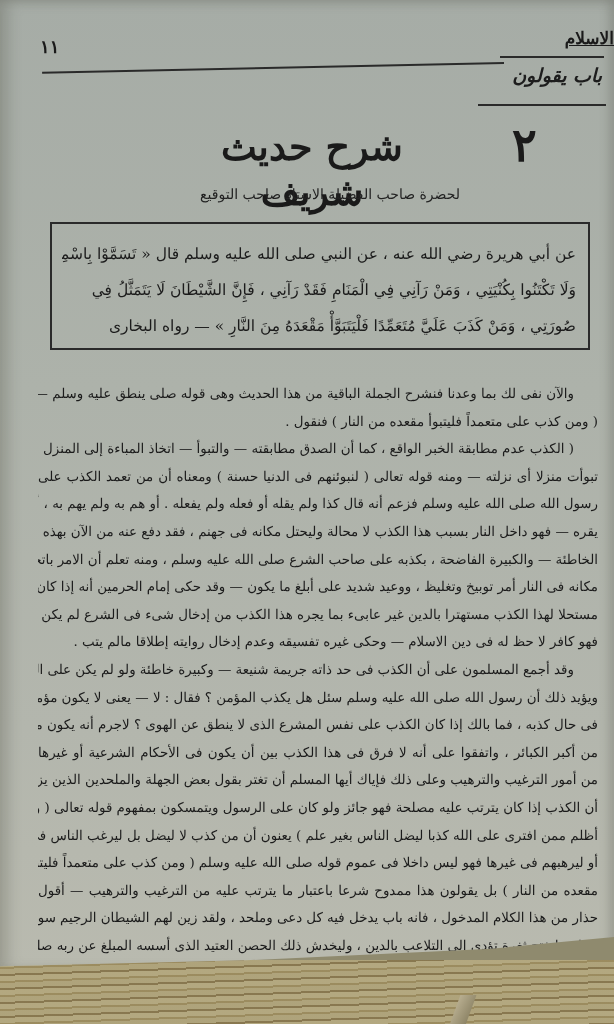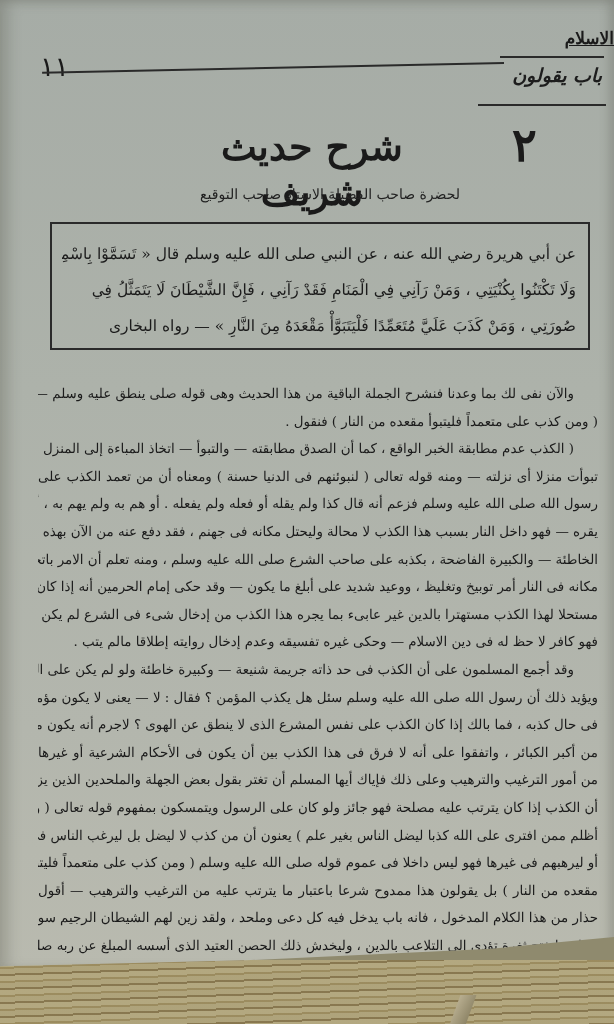--- a/index.html
+++ b/index.html
@@ -25,21 +25,21 @@
     position: absolute; left: 455px; top: 995px; width: 16px; height: 30px;
     background: linear-gradient(100deg, #b8ae90, #8d8466);
     transform: skewX(-20deg);
   }
   .rtl { direction: rtl; text-align: right; }
   .running-title {
     position: absolute; left: 0; width: 614px; top: 28px; text-align: right;
     font-size: 17px; color: #1a1a1a; font-weight: bold; text-decoration: underline;
   }
   .page-number {
-    position: absolute; left: 40px; top: 51px; font-size: 27px; color: #1a1a1a; font-weight: normal;
+    position: absolute; left: 40px; top: 36px; font-size: 18px; color: #1a1a1a; font-weight: bold;
   }
   .header-rule {
     position: absolute; left: 42px; top: 62px; width: 462px; height: 2px; background: #2a2a2a;
     transform: rotate(-1.2deg); transform-origin: right center;
   }
   .header-rule-right {
     position: absolute; left: 500px; top: 56px; width: 104px; height: 2px; background: #2a2a2a;
   }
   .section-label {
     position: absolute; right: 12px; top: 64px; font-size: 19px; font-style: italic;

